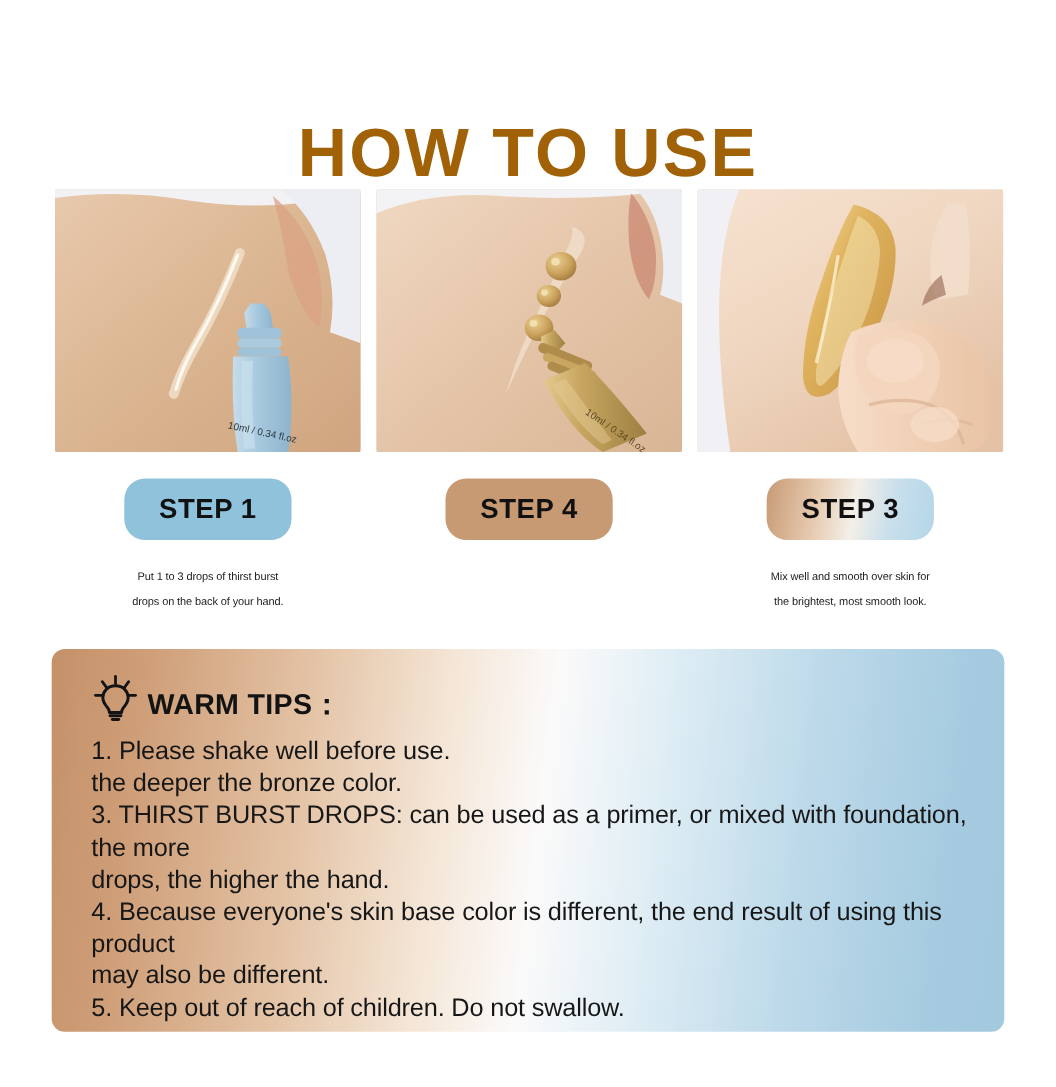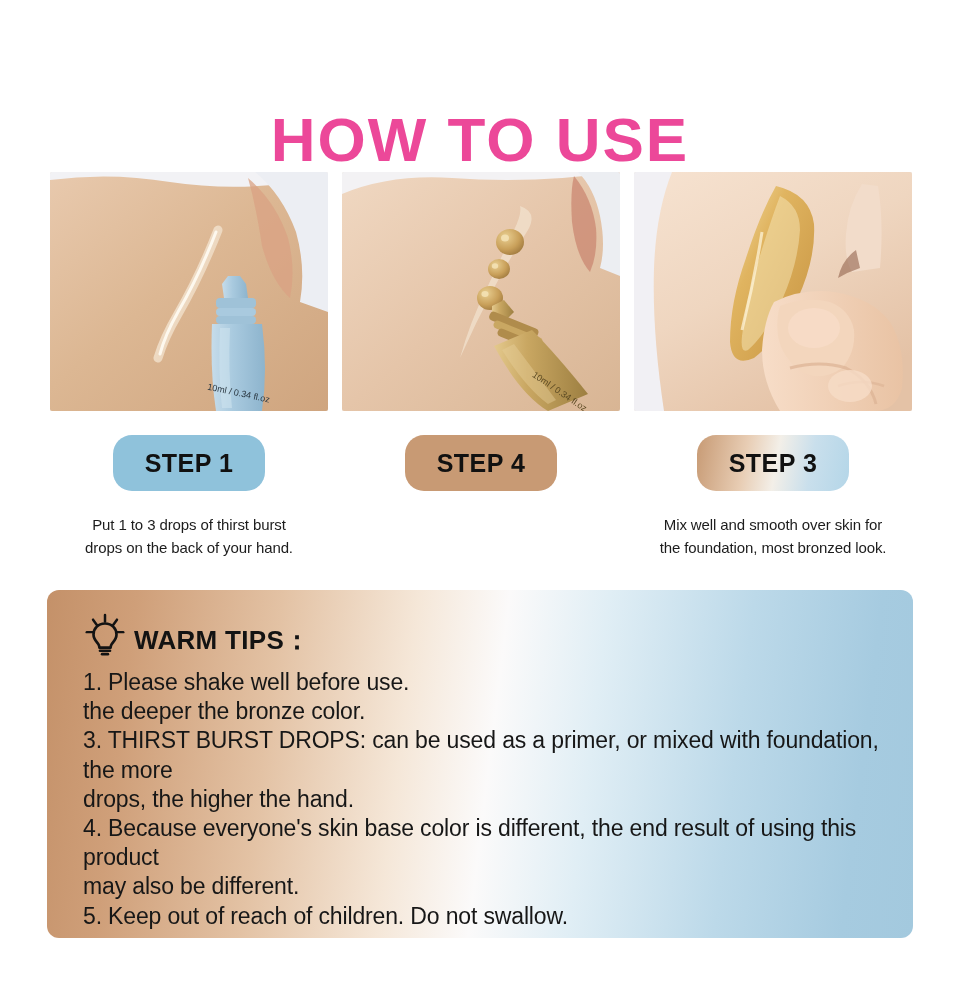--- a/index.html
+++ b/index.html
@@ -20,21 +20,21 @@
   .page-title {
     position: absolute;
     top: 62px;
     left: 0;
     width: 960px;
     text-align: center;
     font-size: 62px;
     line-height: 72px;
     font-weight: 900;
     letter-spacing: 2px;
-    color: #ec4899;
+    color: #a16207;
     font-family: "Liberation Sans", sans-serif;
   }
 
   
   .steps {
     position: absolute;
     top: 172px;
     left: 50px;
     width: 862px;
     display: flex;
@@ -73,21 +73,21 @@
     box-sizing: border-box;
   }
   .badge-1 { background: #8fc2db; }
   .badge-2 { background: #c89a74; }
   .badge-3 { background: linear-gradient(100deg, #c79a74 0%, #e8cdb4 32%, #f3efe8 52%, #c9dfec 74%, #b4d6e8 100%); }
 
   .caption {
     margin-top: 22px;
     width: 268px;
     text-align: center;
-    font-size: 15px;
+    font-size: 10px;
     line-height: 23px;
     color: #1c1c1c;
     letter-spacing: -0.1px;
   }
 
   
   .tips-panel {
     position: absolute;
     left: 47px;
     top: 590px;
@@ -265,21 +265,21 @@
         <path d="M146 134 Q172 124 196 130 Q216 138 220 158 Q222 180 208 196 Q188 210 168 200 Q148 186 144 164 Q142 146 146 134 Z" fill="#f3d6bd"></path>
         <ellipse cx="180" cy="156" rx="26" ry="20" fill="#f7dbc6"></ellipse>
         <path d="M156 196 Q186 188 212 196 Q236 208 242 232" stroke="#dcb294" stroke-width="3" fill="none" opacity="0.7"></path>
         <path d="M204 214 Q228 206 250 214" stroke="#dcb294" stroke-width="2.5" fill="none" opacity="0.6"></path>
         <ellipse cx="216" cy="214" rx="22" ry="16" fill="#f6dcc7" opacity="0.8"></ellipse>
       </svg>
     </div>
     <div class="badge badge-3">STEP 3</div>
     <div class="caption">
       <div>Mix well and smooth over skin for</div>
-      <div>the foundation, most bronzed look.</div>
+      <div>the brightest, most smooth look.</div>
     </div>
   </div>
 
 </div>
 
 <div class="tips-panel">
 
   <div class="tips-head">
     <svg class="bulb-icon" viewBox="0 0 48 48">
       <g stroke="#131313" stroke-width="2.6" stroke-linecap="round" fill="none">

